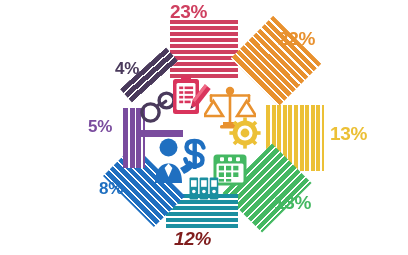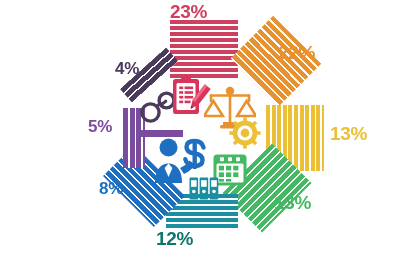--- a/index.html
+++ b/index.html
@@ -76,27 +76,27 @@
   <div class="seg" style="left:123px;top:108px;width:22px;height:60px;">
     <div class="body stripes-v" style="--c:#7a4c9e;background-image:repeating-linear-gradient(to right,#7a4c9e 0px,#7a4c9e 5px,#ffffff 5px,#ffffff 6.6px);"></div>
   </div>
 
   <div class="seg" style="left:118px;top:66px;width:62px;height:18px;transform:rotate(-42deg);transform-origin:50% 50%;">
     <div class="body stripes-h" style="--c:#4a3a5c;background-image:repeating-linear-gradient(to bottom,#4a3a5c 0px,#4a3a5c 5px,#ffffff 5px,#ffffff 6.4px);"></div>
   </div>
 
   <div class="lbl" style="left:170px;top:2px;color:#cf4060;">23%</div>
 
-  <div class="lbl" style="left:278px;top:43px;color:#e8912f;">22%</div>
+  <div class="lbl" style="left:278px;top:29px;color:#e8912f;">22%</div>
 
   <div class="lbl" style="left:330px;top:124px;color:#ecc036;">13%</div>
 
   <div class="lbl" style="left:274px;top:193px;color:#44b862;">13%</div>
 
-  <div class="lbl" style="left:156px;top:229px;color:#0f766e;">12%</div>
+  <div class="lbl" style="left:174px;top:229px;color:#7f1d1d;font-style:italic;">12%</div>
 
   <div class="lbl sm" style="left:99px;top:180px;color:#1f6fc0;">8%</div>
 
   <div class="lbl sm" style="left:88px;top:118px;color:#7a4c9e;">5%</div>
 
   <div class="lbl sm" style="left:115px;top:60px;color:#4a3a5c;">4%</div>
 
   <div class="icon" style="left:139px;top:88px;">
     <svg width="40" height="38" viewBox="0 0 40 38" aria-hidden="true">
       <g fill="none" stroke="#4a3a5c" stroke-width="3.4">

